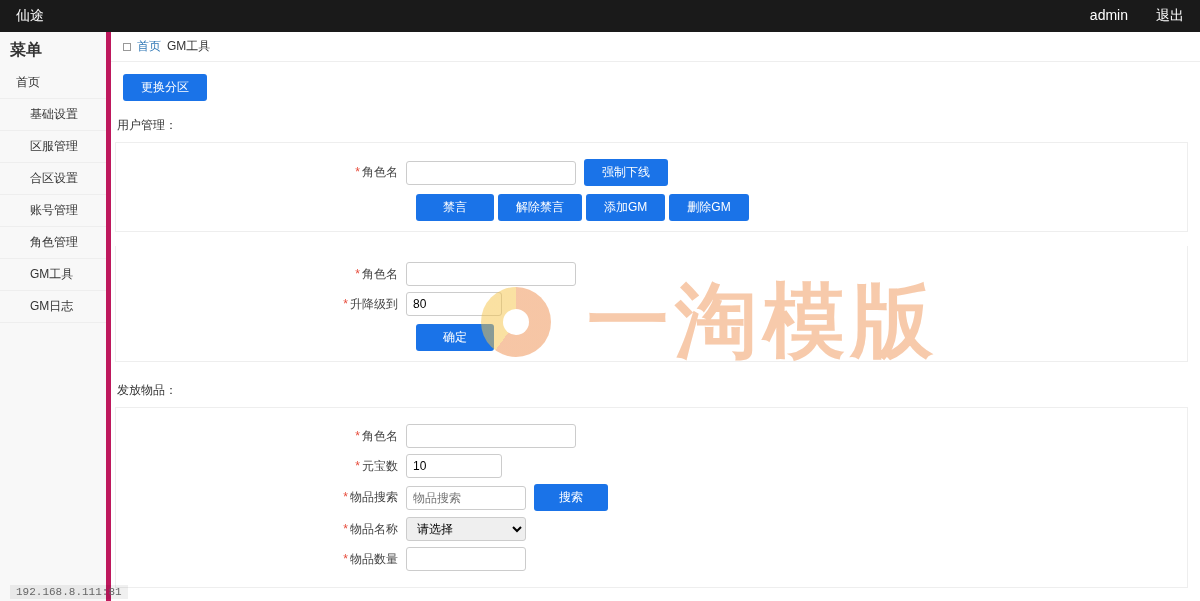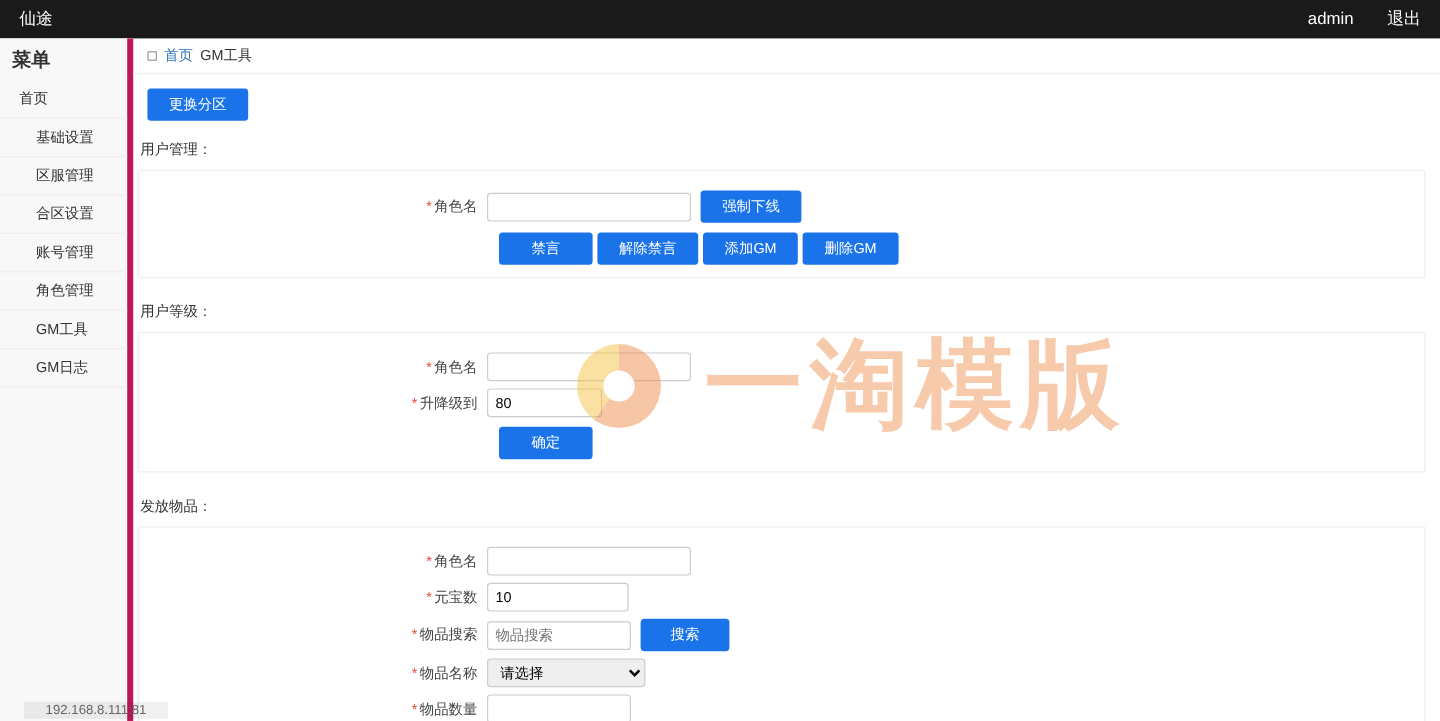--- a/index.html
+++ b/index.html
@@ -49,21 +49,21 @@
 .btnrow { display: flex; gap: 4px; margin-left: 300px; margin-top: 8px; }
 .btnrow .btn { min-width: 78px; }
 
 
 .watermark { position: absolute; left: 370px; top: 235px; font-size: 82px; font-weight: 700; color: rgba(236, 128, 56, 0.42); letter-spacing: 6px; display: flex; align-items: center; pointer-events: none; user-select: none; gap: 28px; }
 .watermark .logo { position: relative; width: 70px; height: 70px; margin-right: 8px; }
 .watermark .logo::before { content: ""; position: absolute; inset: 0; border-radius: 50%; background: conic-gradient(rgba(236,128,56,0.45) 0 60%, rgba(245,195,70,0.5) 60% 100%); }
 .watermark .logo::after { content: ""; position: absolute; left: 22px; top: 22px; width: 26px; height: 26px; border-radius: 50%; background: #fff; }
 
 
-.status { position: absolute; left: 20px; bottom: 2px; background: rgba(0,0,0,0.06); color: #666; font-size: 11px; padding: 1px 18px; }
+.status { position: absolute; left: 10px; bottom: 2px; background: rgba(0,0,0,0.06); color: #666; font-size: 11px; padding: 1px 6px; font-family: Liberation Mono, monospace; }
 </style>
 </head>
 <body>
 
 <div class="topbar">
   <div class="brand">仙途</div>
   <div class="right">
     <span>admin</span>
     <span>退出</span>
   </div>
@@ -109,21 +109,20 @@
         <div class="btnrow">
           <button class="btn">禁言</button>
           <button class="btn">解除禁言</button>
           <button class="btn">添加GM</button>
           <button class="btn">删除GM</button>
         </div>
       </div>
     </div>
 
     <div class="panel">
-      <div class="panel-title">用户等级：</div>
       <div class="panel-body">
         <div class="frow">
           <div class="flabel"><span class="req">*</span><span>角色名</span></div>
           <div class="fctrl">
               <input type="text" style="width: 170px;" value="">
             </div>
         </div>
         <div class="frow">
           <div class="flabel"><span class="req">*</span><span>升降级到</span></div>
           <div class="fctrl">
@@ -141,34 +140,34 @@
       <div class="panel-body">
         <div class="frow">
           <div class="flabel"><span class="req">*</span><span>角色名</span></div>
           <div class="fctrl">
               <input type="text" style="width: 170px;" value="">
             </div>
         </div>
         <div class="frow">
           <div class="flabel"><span class="req">*</span><span>元宝数</span></div>
           <div class="fctrl">
-              <input type="text" style="width: 118px;" value="10">
+              <input type="text" style="width: 96px;" value="10">
             </div>
         </div>
         <div class="frow">
           <div class="flabel"><span class="req">*</span><span>物品搜索</span></div>
           <div class="fctrl">
             <input type="text" style="width: 120px;" placeholder="物品搜索">
             <button class="btn">搜索</button>
           </div>
         </div>
         <div class="frow">
           <div class="flabel"><span class="req">*</span><span>物品名称</span></div>
           <div class="fctrl">
-            <select style="width:132px">
+            <select style="width:120px">
               <option>请选择</option>
             </select>
           </div>
         </div>
         <div class="frow">
           <div class="flabel"><span class="req">*</span><span>物品数量</span></div>
           <div class="fctrl">
               <input type="text" style="width: 120px;" value="">
             </div>
         </div>

